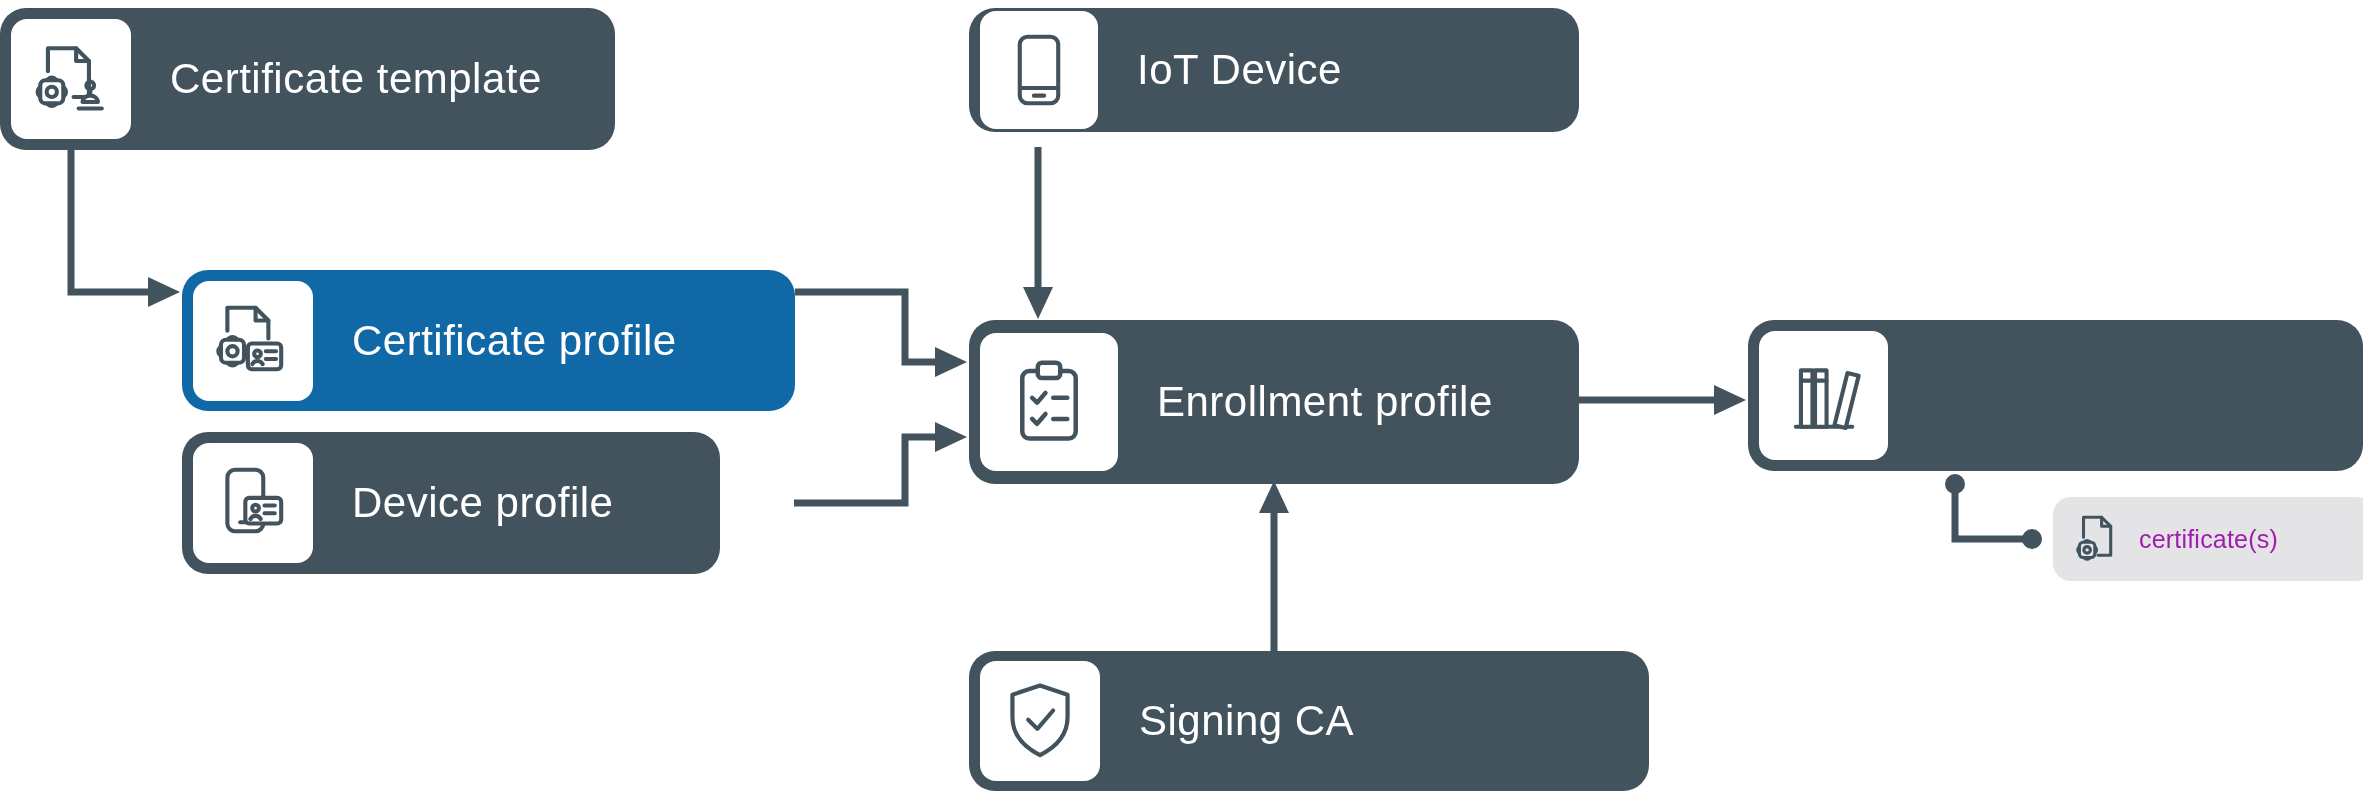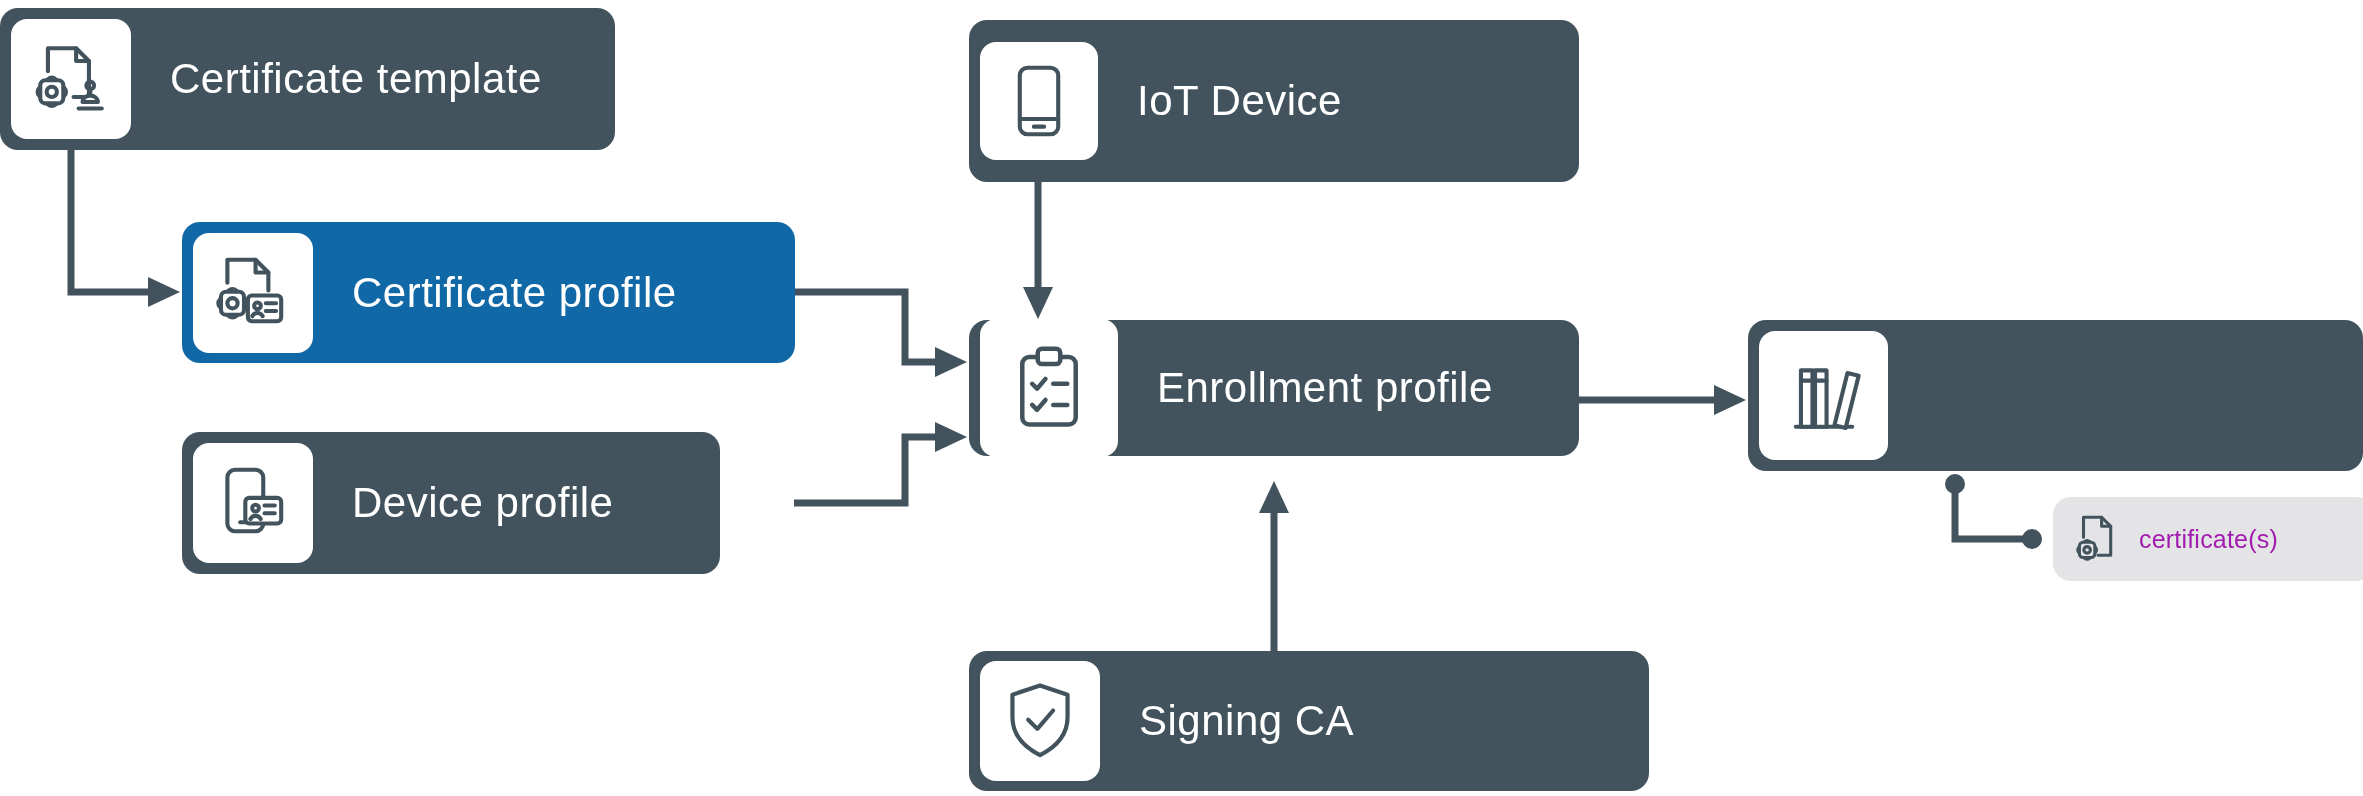--- a/index.html
+++ b/index.html
@@ -6,23 +6,23 @@
   .canvas {
     position:relative; width:2363px; height:796px;
     font-family:"Liberation Sans", sans-serif;
     background:#ffffff; overflow:hidden;
   }
   .wires { position:absolute; left:0; top:0; z-index:0; }
   .node {
     position:absolute; z-index:1;
     display:flex; align-items:center;
     background:#42535D; color:#ffffff;
-    border-radius:18px;
-  }
-  .node.highlight { background:#1168A7; }
+    border-radius:26px;
+  }
+  .node.highlight { background:#1168A7;margin-top:48px; }
   .iconbox {
     width:120px; height:120px; margin:11px;
     background:#ffffff; border-radius:16px;
     display:flex; align-items:center; justify-content:center;
     flex:0 0 auto;
   }
   .node-iot .iconbox    { width:118px; height:118px; }
   .node-enroll .iconbox { width:138px; height:138px; }
   .node-record .iconbox { width:129px; height:129px; }
   .label {
@@ -116,34 +116,34 @@
           <rect x="26" y="28" width="28" height="20" rx="3" fill="#ffffff"></rect>
           <circle cx="34" cy="36" r="2.6"></circle>
           <path d="M30 44.5 a4.5 4.5 0 0 1 8 0"></path>
           <path d="M41 34 h8 M41 40 h8"></path>
         </g>
       </svg>
     </div>
     <div class="label">Device profile</div>
   </div>
 
-  <div class="node node-iot" style="left:969px; top:20px; width:610px; height:162px">
+  <div class="node node-iot" style="left:969px; top:8px; width:610px; height:124px">
     <div class="iconbox">
       <svg class="icon" viewBox="0 0 64 64" width="82" height="82">
         <g fill="none" stroke="#42535D" stroke-width="3.2" stroke-linejoin="round" stroke-linecap="round">
           <rect x="17" y="6" width="30" height="52" rx="6" fill="#ffffff"></rect>
           <path d="M17 46 h30"></path>
           <path d="M28 52 h8"></path>
         </g>
       </svg>
     </div>
     <div class="label">IoT Device</div>
   </div>
 
-  <div class="node node-enroll" style="left:969px; top:320px; width:610px; height:136px">
+  <div class="node node-enroll" style="left:969px; top:320px; width:610px; height:164px">
     <div class="iconbox">
       <svg class="icon" viewBox="0 0 64 64" width="90" height="90">
         <g fill="none" stroke="#42535D" stroke-width="3.2" stroke-linejoin="round" stroke-linecap="round">
           <rect x="13" y="10" width="38" height="48" rx="5" fill="#ffffff"></rect>
           <rect x="24" y="4" width="16" height="11" rx="3" fill="#ffffff"></rect>
           <path d="M20 29 l3.5 3.5 6 -7"></path>
           <path d="M35 29 h10"></path>
           <path d="M20 44 l3.5 3.5 6 -7"></path>
           <path d="M35 44 h10"></path>
         </g>

